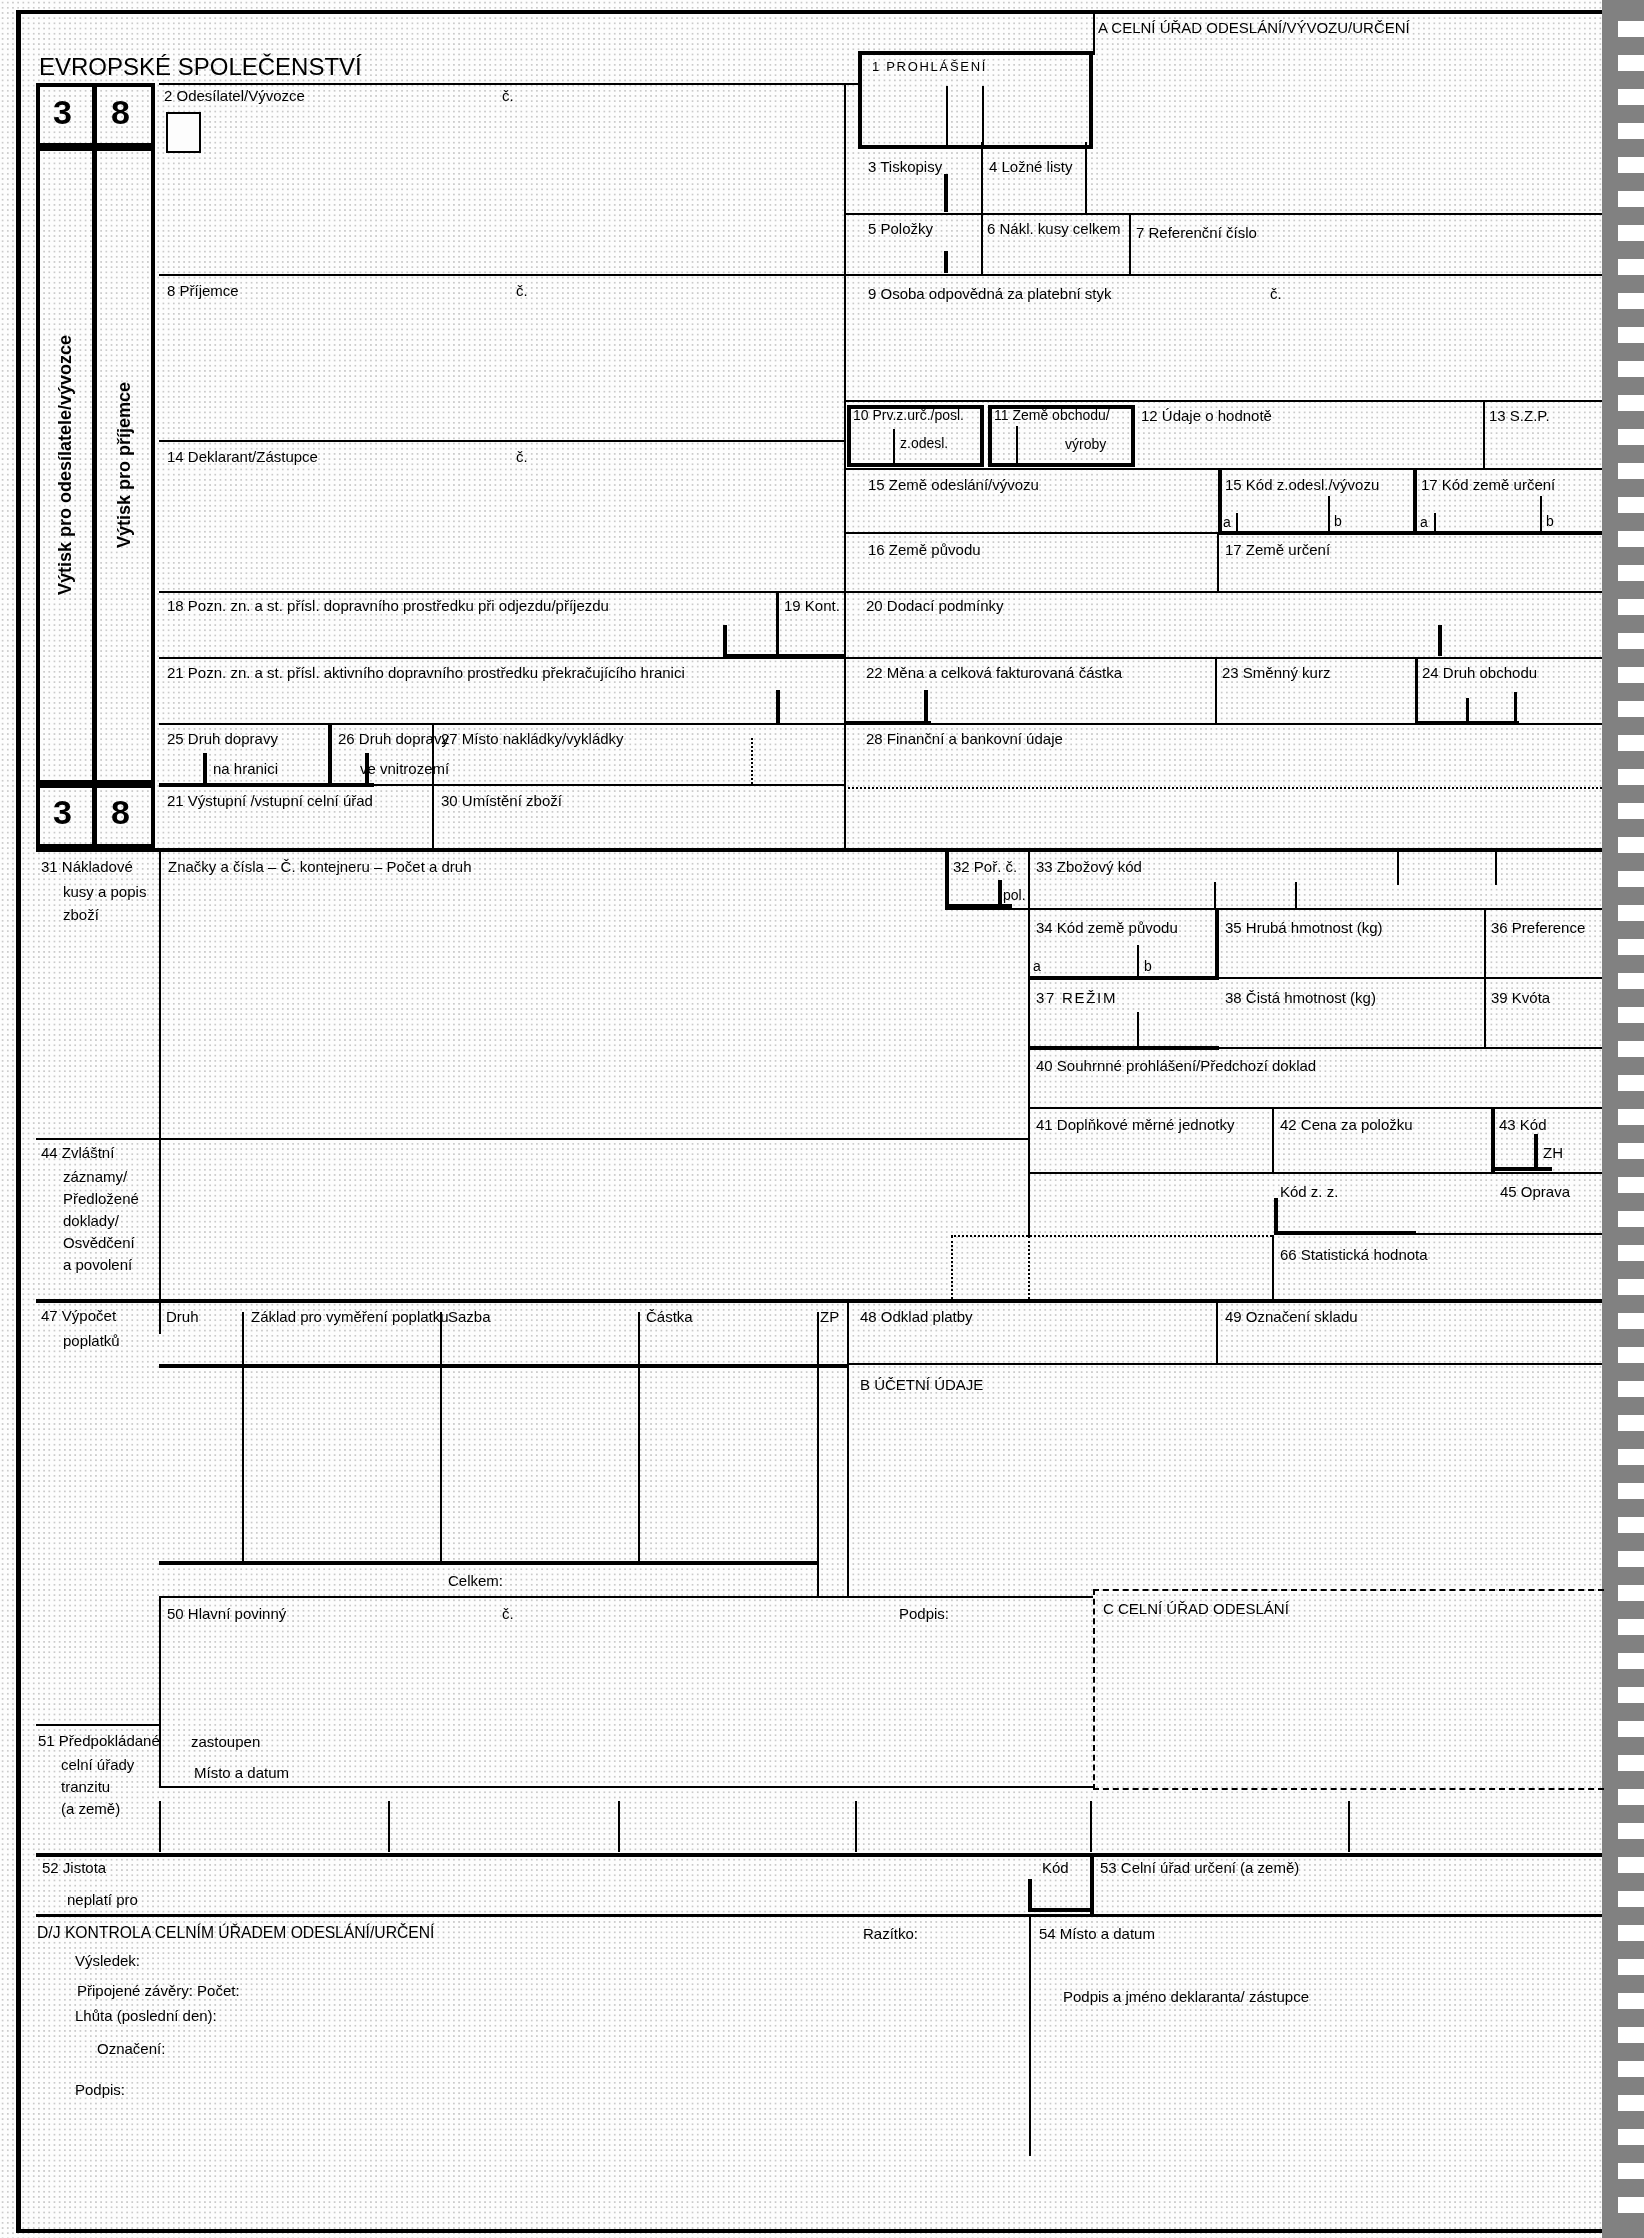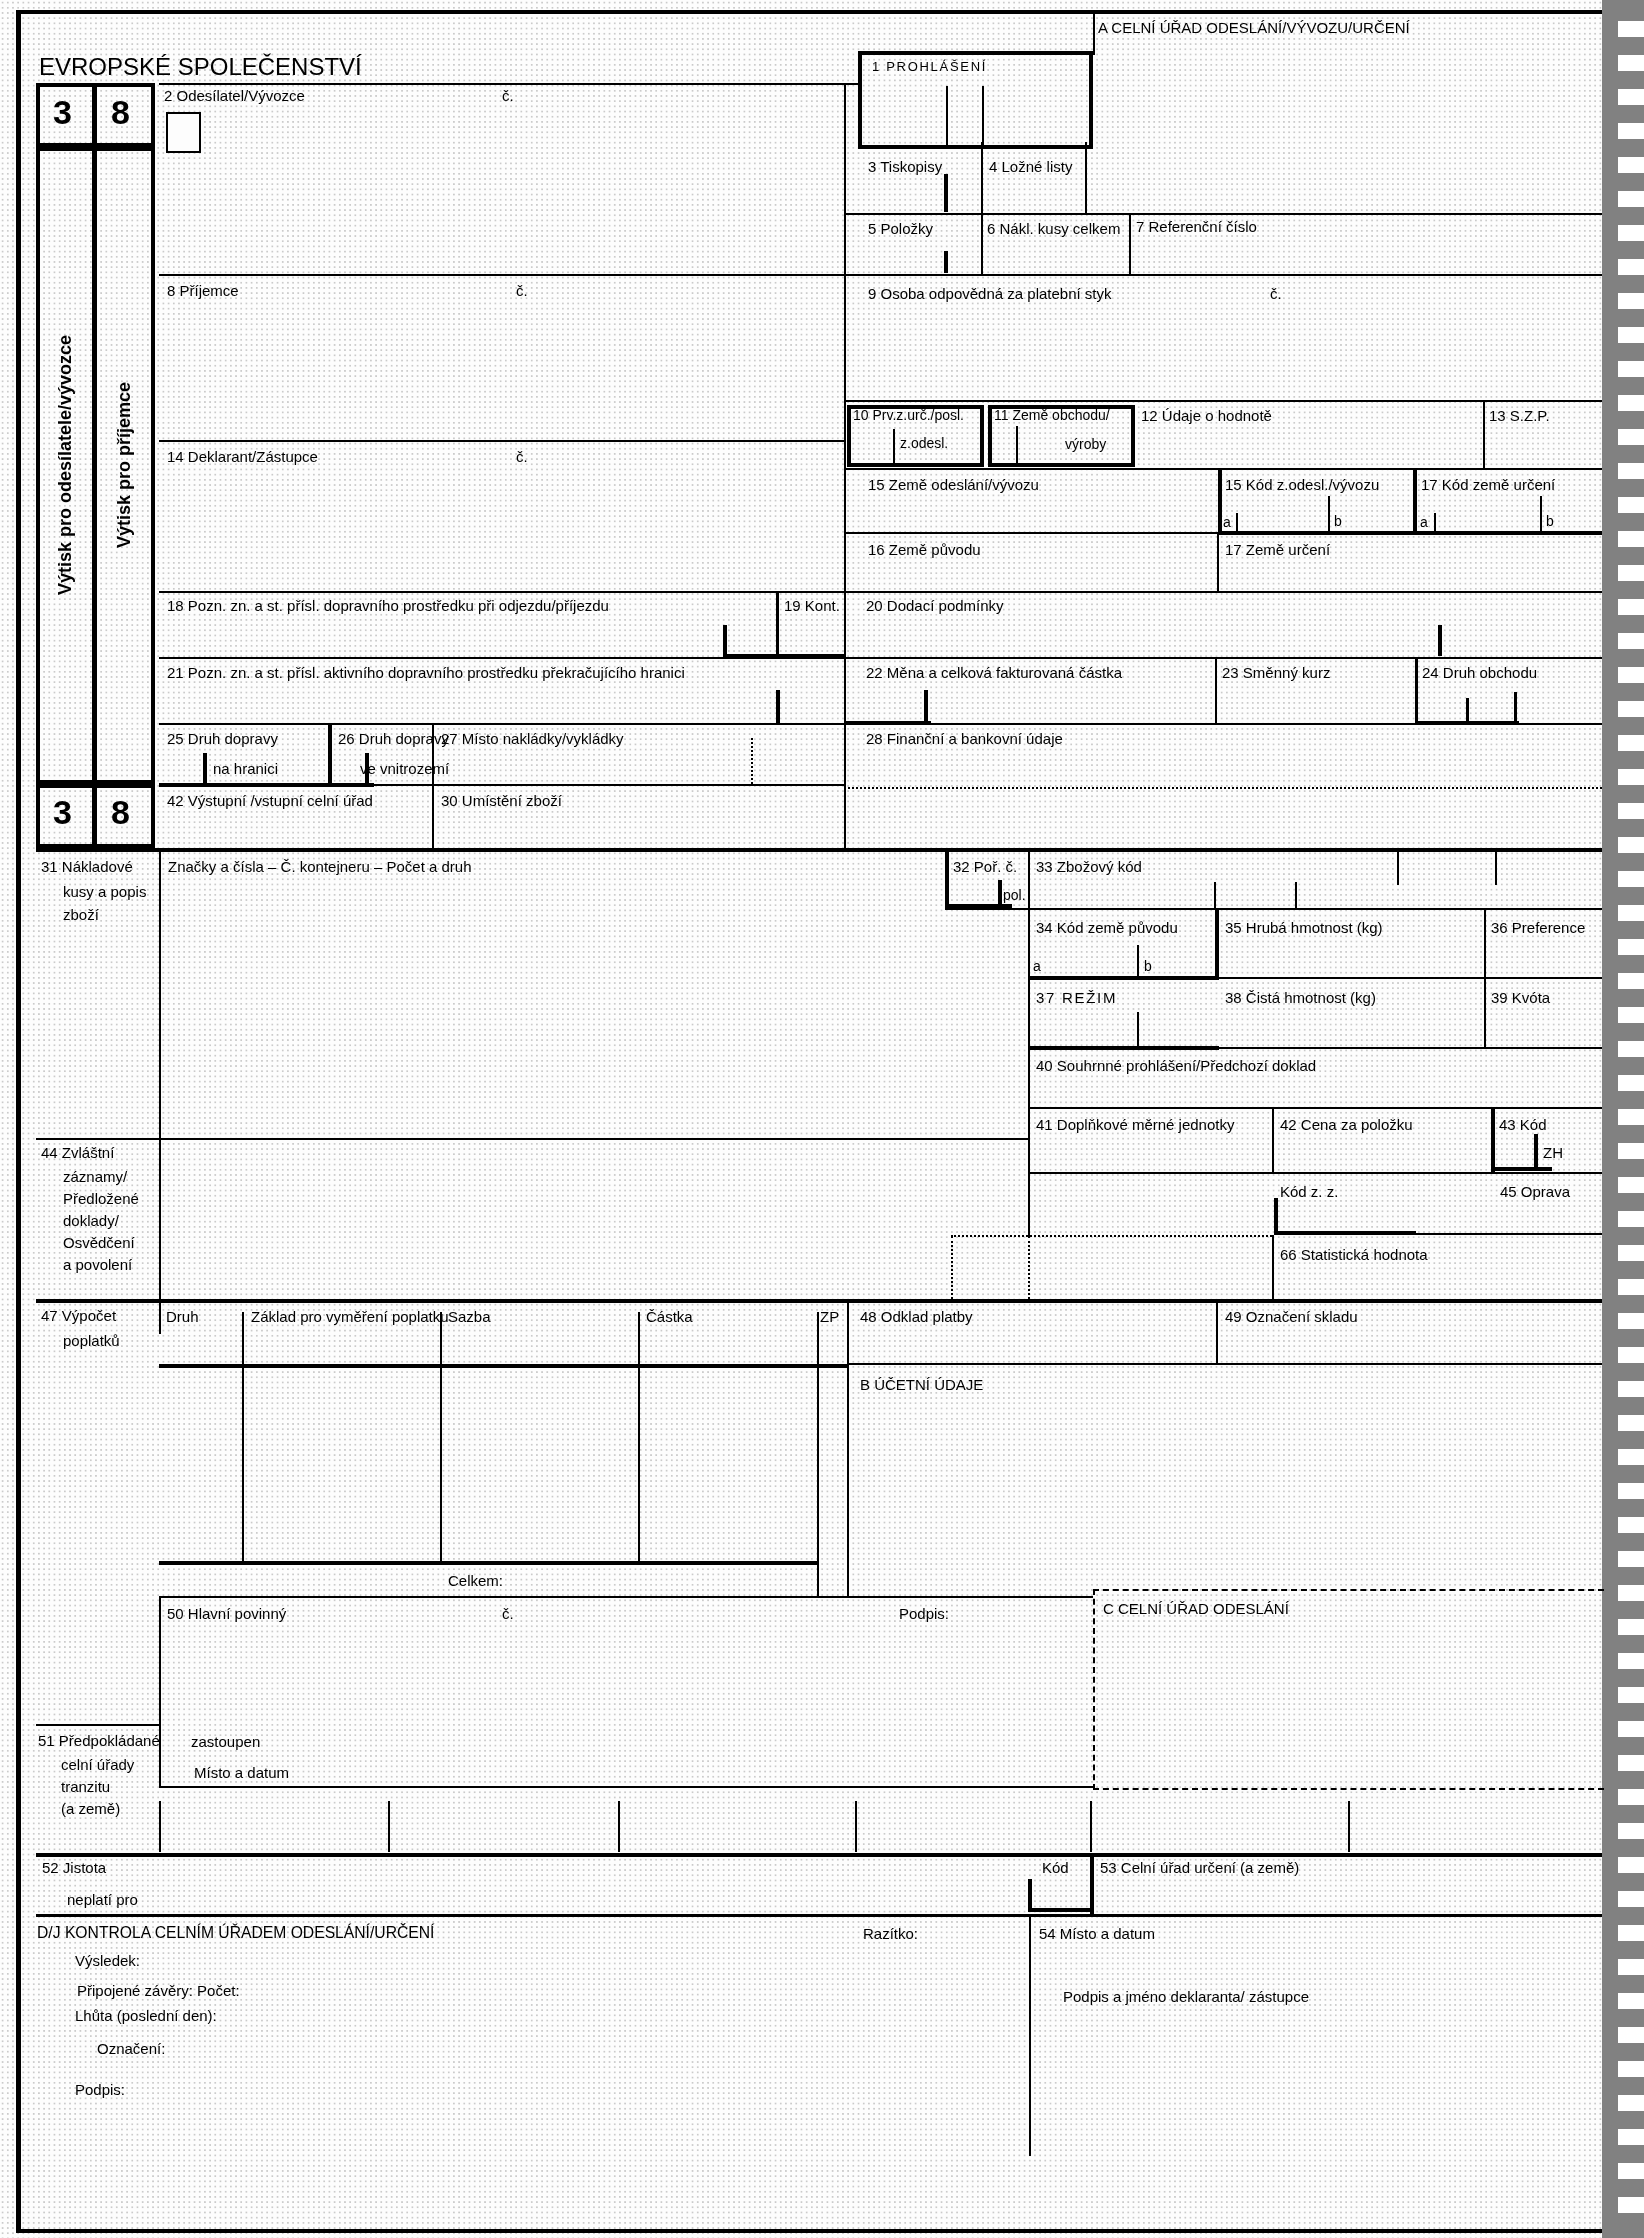--- a/index.html
+++ b/index.html
@@ -180,21 +180,21 @@
   <div class="L" style="left:1029px;top:1917px;width:1.7px;height:239px"></div>
 
   <div class="lb" style="left:164px;top:87px">2   Odesílatel/Vývozce</div>
   <div class="lb" style="left:502px;top:87px">č.</div>
   <div class="chk" style="left:166px;top:112px;width:31px;height:37px"></div>
 
   <div class="lb" style="left:868px;top:158px">3   Tiskopisy</div>
   <div class="lb" style="left:989px;top:158px">4   Ložné listy</div>
   <div class="lb" style="left:868px;top:220px">5   Položky</div>
   <div class="lb" style="left:987px;top:220px">6   Nákl. kusy celkem</div>
-  <div class="lb" style="left:1136px;top:218px">7   Referenční číslo</div>
+  <div class="lb" style="left:1136px;top:224px">7   Referenční číslo</div>
 
   <div class="lb" style="left:167px;top:282px">8   Příjemce</div>
   <div class="lb" style="left:516px;top:282px">č.</div>
   <div class="lb" style="left:868px;top:285px">9   Osoba odpovědná za platební styk</div>
   <div class="lb" style="left:1270px;top:285px">č.</div>
 
   <div class="lb sm" style="left:853px;top:407px">10 Prv.z.urč./posl.</div>
   <div class="lb sm" style="left:900px;top:435px">z.odesl.</div>
   <div class="lb sm" style="left:994px;top:407px">11 Země obchodu/</div>
   <div class="lb sm" style="left:1065px;top:436px">výroby</div>
@@ -222,21 +222,21 @@
   <div class="lb" style="left:866px;top:664px">22 Měna a celková fakturovaná částka</div>
   <div class="lb" style="left:1222px;top:664px">23 Směnný kurz</div>
   <div class="lb" style="left:1422px;top:664px">24 Druh obchodu</div>
 
   <div class="lb" style="left:167px;top:730px">25 Druh dopravy</div>
   <div class="lb" style="left:213px;top:760px">na hranici</div>
   <div class="lb" style="left:338px;top:730px">26 Druh dopravy</div>
   <div class="lb" style="left:360px;top:760px">ve vnitrozemí</div>
   <div class="lb" style="left:441px;top:730px">27 Místo nakládky/vykládky</div>
   <div class="lb" style="left:866px;top:730px">28 Finanční a bankovní údaje</div>
-  <div class="lb" style="left:167px;top:792px">42 Výstupní /vstupní celní úřad</div>
+  <div class="lb" style="left:167px;top:792px">21 Výstupní /vstupní celní úřad</div>
   <div class="lb" style="left:441px;top:792px">30 Umístění zboží</div>
 
   <div class="lb" style="left:41px;top:858px">31 Nákladové</div>
   <div class="lb" style="left:63px;top:883px">kusy a popis</div>
   <div class="lb" style="left:63px;top:906px">zboží</div>
   <div class="lb" style="left:168px;top:858px">Značky a čísla – Č. kontejneru – Počet a druh</div>
 
   <div class="lb" style="left:953px;top:858px">32 Poř. č.</div>
   <div class="lb sm" style="left:1003px;top:887px">pol.</div>
   <div class="lb" style="left:1036px;top:858px">33 Zbožový kód</div>

